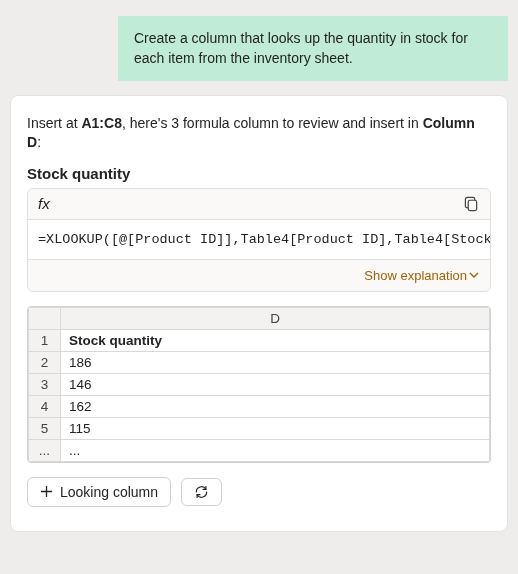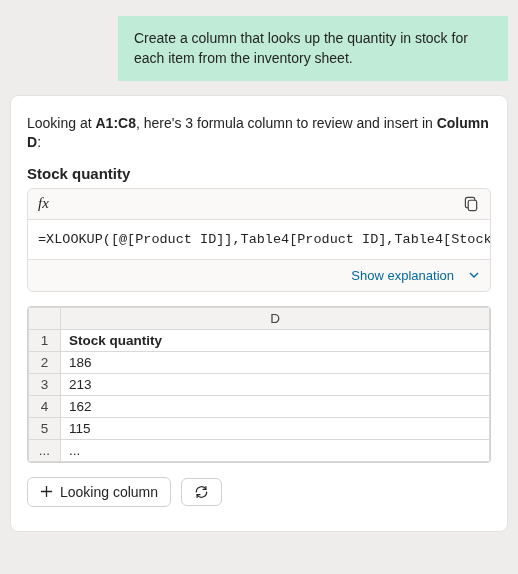--- a/index.html
+++ b/index.html
@@ -36,38 +36,38 @@
     border: 1px solid #e1dfdd;
     border-radius: 6px;
     background: #faf9f8;
     margin-bottom: 14px;
   }
   .fx-header {
     display: flex; align-items: center; justify-content: space-between;
     padding: 6px 10px;
     border-bottom: 1px solid #e1dfdd;
   }
-  .fx-label { font-style: italic; font-size: 15px; font-family: Liberation Serif, serif; }
+  .fx-label { font-style: italic; font-size: 15px; font-family: Liberation Sans, sans-serif; }
   .copy-btn {
     width: 18px; height: 18px; display: inline-flex; align-items: center; justify-content: center;
     cursor: pointer; color: #444;
   }
   .fx-code {
     padding: 12px 10px;
     font-family: Consolas, "Courier New", monospace;
     font-size: 13.5px;
     white-space: nowrap;
     overflow: hidden;
     background: #fff;
     border-bottom: 1px solid #e1dfdd;
   }
   .fx-footer {
-    display: flex; justify-content: flex-end; align-items: center; gap: 14px;
+    display: flex; justify-content: flex-end; align-items: center; gap: 1px;
     padding: 8px 10px;
-    color: #0369a1;
+    color: #a16207;
   }
   .fx-footer span { font-size: 13px; }
   .chev { display: inline-flex; }
   .preview-table {
     border: 1px solid #d1d1d1;
     border-radius: 4px;
     overflow: hidden;
     margin-bottom: 14px;
     font-size: 13.5px;
   }
@@ -107,21 +107,21 @@
 </head>
 <body>
 
 <div class="user-row">
   <div class="user-bubble">Create a column that looks up the quantity in stock for each item from the inventory sheet.</div>
 </div>
 
 <div class="card">
 
   <p class="intro">
-    <span>Looking at </span><b>A1:C8</b><span>, here's 3 formula column to review and insert in </span><b>Column D</b><span>:</span>
+    <span>Insert at </span><b>A1:C8</b><span>, here's 3 formula column to review and insert in </span><b>Column D</b><span>:</span>
   </p>
 
   <div class="section-title">Stock quantity</div>
 
 
   <div class="fx-block">
     <div class="fx-header">
       <span class="fx-label">fx</span>
       <span class="copy-btn">
         <svg width="15" height="16" viewBox="0 0 16 17" fill="none" stroke="currentColor" stroke-width="1.3">
@@ -153,21 +153,21 @@
           <tr>
             <td class="rowhead">1</td>
             <td class="header-cell">Stock quantity</td>
           </tr>
           <tr>
             <td class="rowhead">2</td>
             <td>186</td>
           </tr>
           <tr>
             <td class="rowhead">3</td>
-            <td>213</td>
+            <td>146</td>
           </tr>
           <tr>
             <td class="rowhead">4</td>
             <td>162</td>
           </tr>
           <tr>
             <td class="rowhead">5</td>
             <td>115</td>
           </tr>
           <tr>

